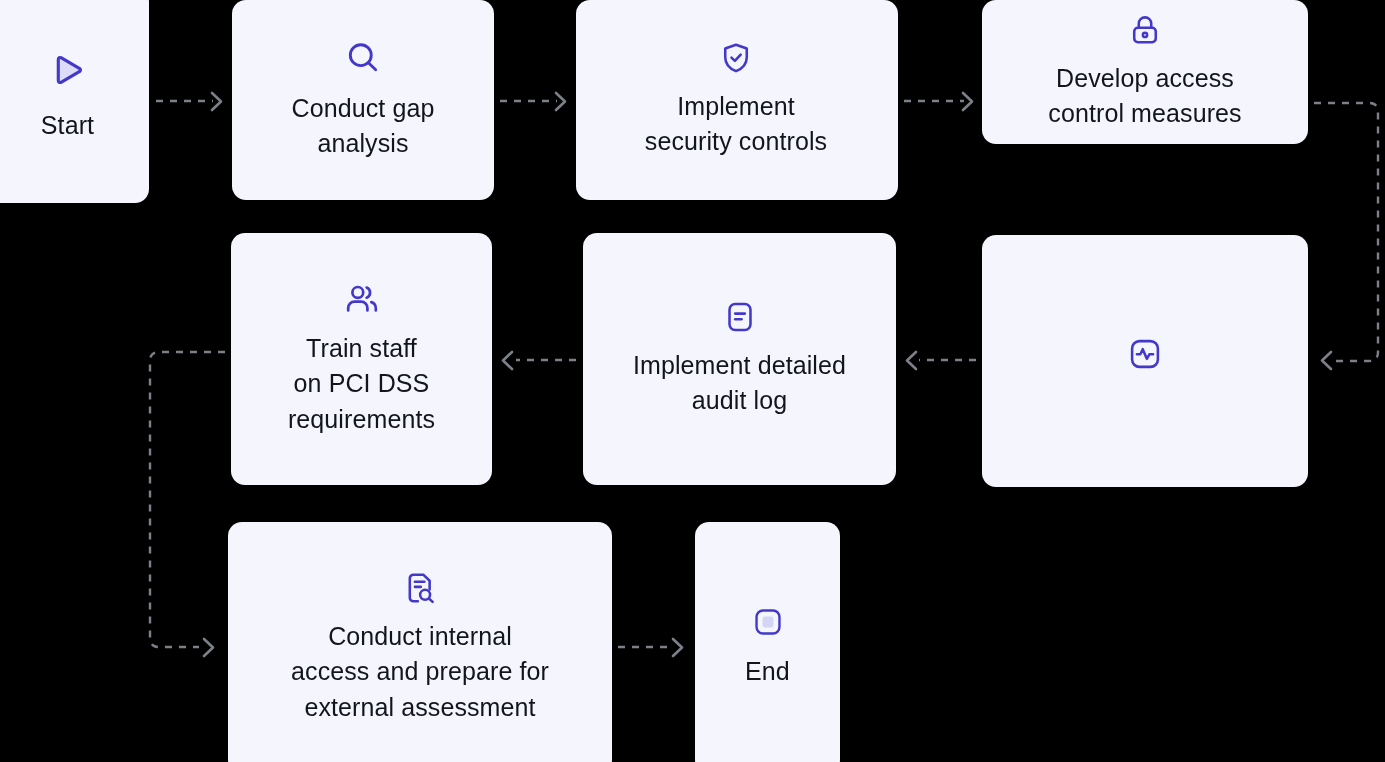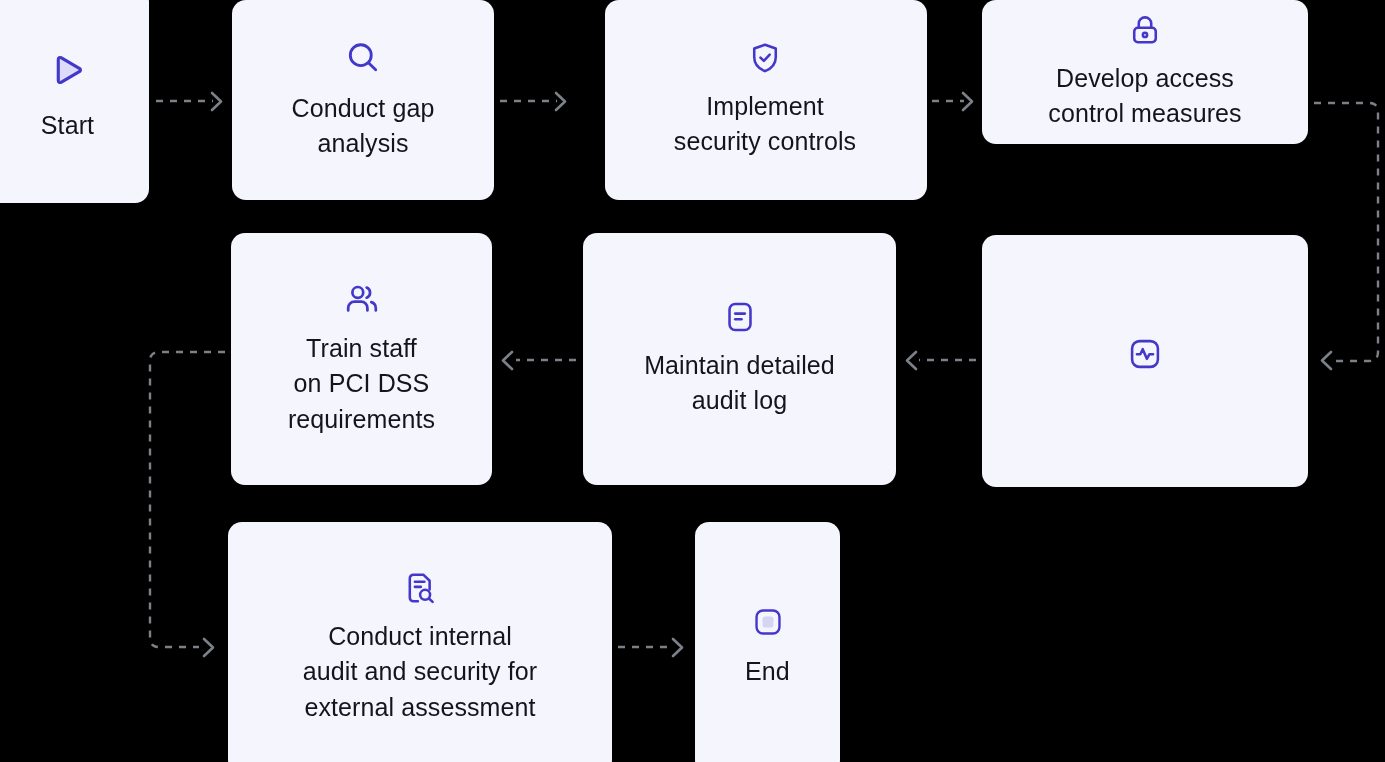--- a/index.html
+++ b/index.html
@@ -50,21 +50,21 @@
     line-height: 1.42;
     color: #13151c;
     text-align: center;
     letter-spacing: 0.1px;
     font-weight: 400;
     white-space: pre-line;
   }
   
   #node-start        { left: -14px;  top: -12px;  width: 163px; height: 215px; }
   #node-gap          { left: 232px;  top: 0px;    width: 262px; height: 200px; align-items: center; }
-  #node-controls     { left: 605px;  top: 0px;    width: 322px; height: 200px; padding-left: 12px; }
+  #node-controls     { left: 576px;  top: 0px;    width: 322px; height: 200px; padding-left: 12px; }
   #node-access       { left: 982px;  top: 0px;    width: 326px; height: 144px; }
   #node-train        { left: 231px;  top: 233px;  width: 261px; height: 252px; }
   #node-auditlog     { left: 583px;  top: 233px;  width: 313px; height: 252px; }
   #node-scans        { left: 982px;  top: 235px;  width: 326px; height: 252px; }
   #node-internal     { left: 228px;  top: 522px;  width: 384px; height: 252px; }
   #node-end          { left: 695px;  top: 522px;  width: 145px; height: 252px; }
 
   #node-start .node-label,
   #node-end .node-label { margin-top: 2px; }
 </style>
@@ -154,21 +154,21 @@
   </div>
 
   <div class="node" id="node-auditlog">
     <span class="node-icon">
       <svg width="34" height="34" viewBox="0 0 24 24" fill="none" stroke="#4338ca" stroke-width="1.8" stroke-linecap="round" stroke-linejoin="round" xmlns="http://www.w3.org/2000/svg">
         <rect x="4.6" y="2.8" width="14.8" height="18.4" rx="4"></rect>
         <line x1="8.6" x2="15.4" y1="9.6" y2="9.6"></line>
         <line x1="8.6" x2="13.1" y1="13.6" y2="13.6"></line>
       </svg>
     </span>
-    <span class="node-label">Maintain detailed
+    <span class="node-label">Implement detailed
 audit log</span>
   </div>
 
   <div class="node" id="node-scans">
     <span class="node-icon">
       <svg width="34" height="34" viewBox="0 0 24 24" fill="none" stroke="#4338ca" stroke-width="1.8" stroke-linecap="round" stroke-linejoin="round" xmlns="http://www.w3.org/2000/svg">
         <rect x="2.9" y="2.9" width="18.2" height="18.2" rx="5.2"></rect>
         <polyline points="6.3,12.2 8.7,12.2 10.4,8.6 13.3,15.4 15.1,12.2 17.7,12.2"></polyline>
       </svg>
     </span>
@@ -178,21 +178,21 @@
     <span class="node-icon">
       <svg width="34" height="34" viewBox="0 0 24 24" fill="none" stroke="#4338ca" stroke-width="1.8" stroke-linecap="round" stroke-linejoin="round" xmlns="http://www.w3.org/2000/svg">
         <path d="M18.8 13.1 V6.9 L14.3 2.6 H7.4 a2.6 2.6 0 0 0 -2.6 2.6 v13.6 a2.6 2.6 0 0 0 2.6 2.6 h3.1"></path>
         <line x1="8.4" x2="15.1" y1="7.6" y2="7.6"></line>
         <line x1="8.4" x2="12.6" y1="11.2" y2="11.2"></line>
         <circle cx="15.6" cy="16.8" r="3.5"></circle>
         <line x1="18.3" x2="20.9" y1="19.4" y2="21.8"></line>
       </svg>
     </span>
     <span class="node-label">Conduct internal
-audit and security for
+access and prepare for
 external assessment</span>
   </div>
 
   <div class="node" id="node-end">
     <span class="node-icon">
       <svg width="32" height="32" viewBox="0 0 24 24" xmlns="http://www.w3.org/2000/svg">
         <rect x="3.4" y="3.4" width="17.2" height="17.2" rx="4.8" fill="none" stroke="#4338ca" stroke-width="1.8"></rect>
         <rect x="7.9" y="7.9" width="8.2" height="8.2" rx="2.1" fill="#d4d4f4"></rect>
       </svg>
     </span>

